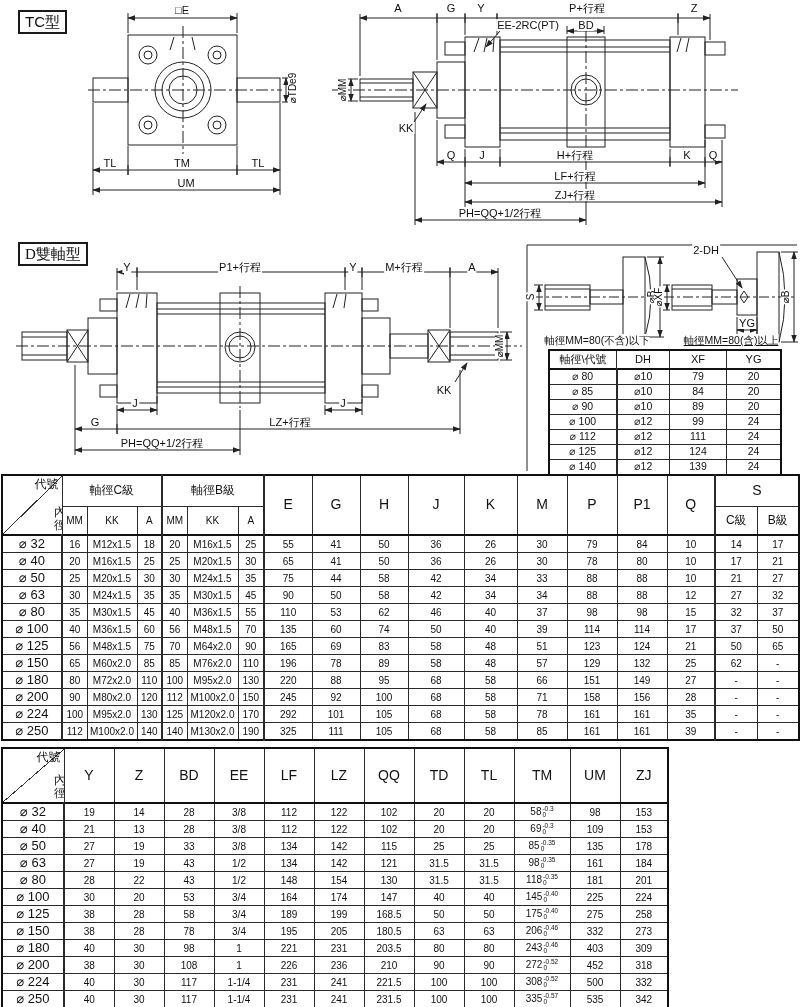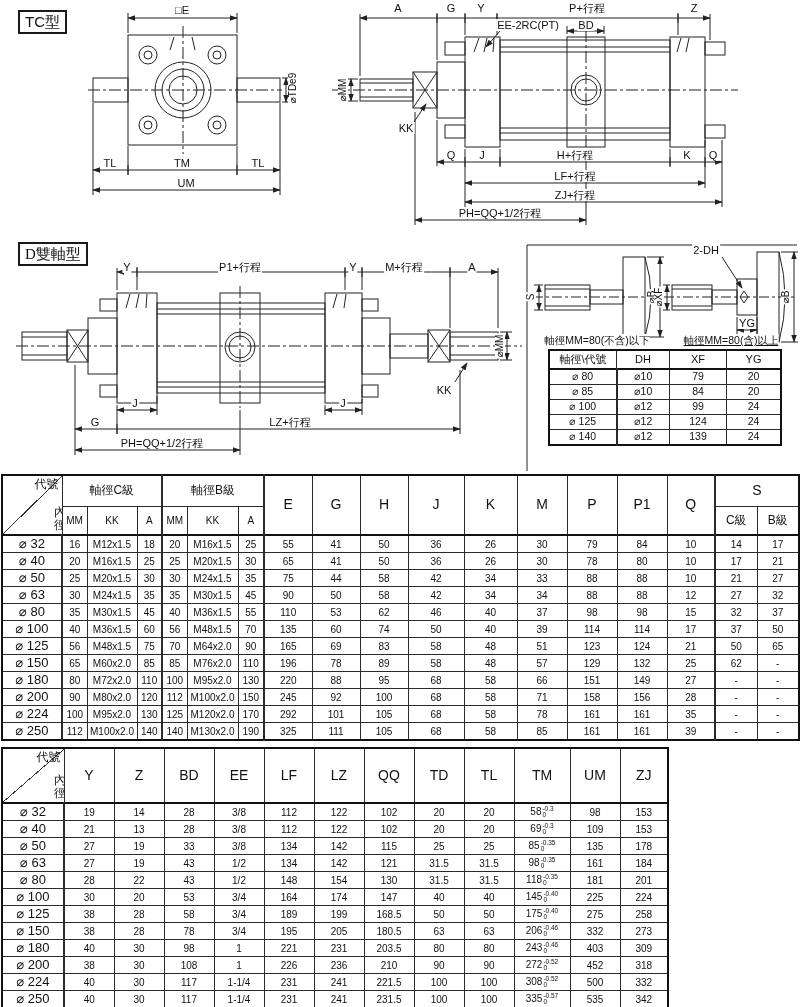--- a/index.html
+++ b/index.html
@@ -323,23 +323,35 @@
           <td>79</td>
           <td>20</td>
         </tr>
         <tr>
           <td class="bore">⌀ 85</td>
           <td>⌀10</td>
           <td>84</td>
           <td>20</td>
         </tr>
         <tr>
+          <td class="bore">⌀ 90</td>
+          <td>⌀10</td>
+          <td>89</td>
+          <td>20</td>
+        </tr>
+        <tr>
           <td class="bore">⌀ 100</td>
           <td>⌀12</td>
           <td>99</td>
+          <td>24</td>
+        </tr>
+        <tr>
+          <td class="bore">⌀ 112</td>
+          <td>⌀12</td>
+          <td>111</td>
           <td>24</td>
         </tr>
         <tr>
           <td class="bore">⌀ 125</td>
           <td>⌀12</td>
           <td>124</td>
           <td>24</td>
         </tr>
         <tr>
           <td class="bore">⌀ 140</td>

